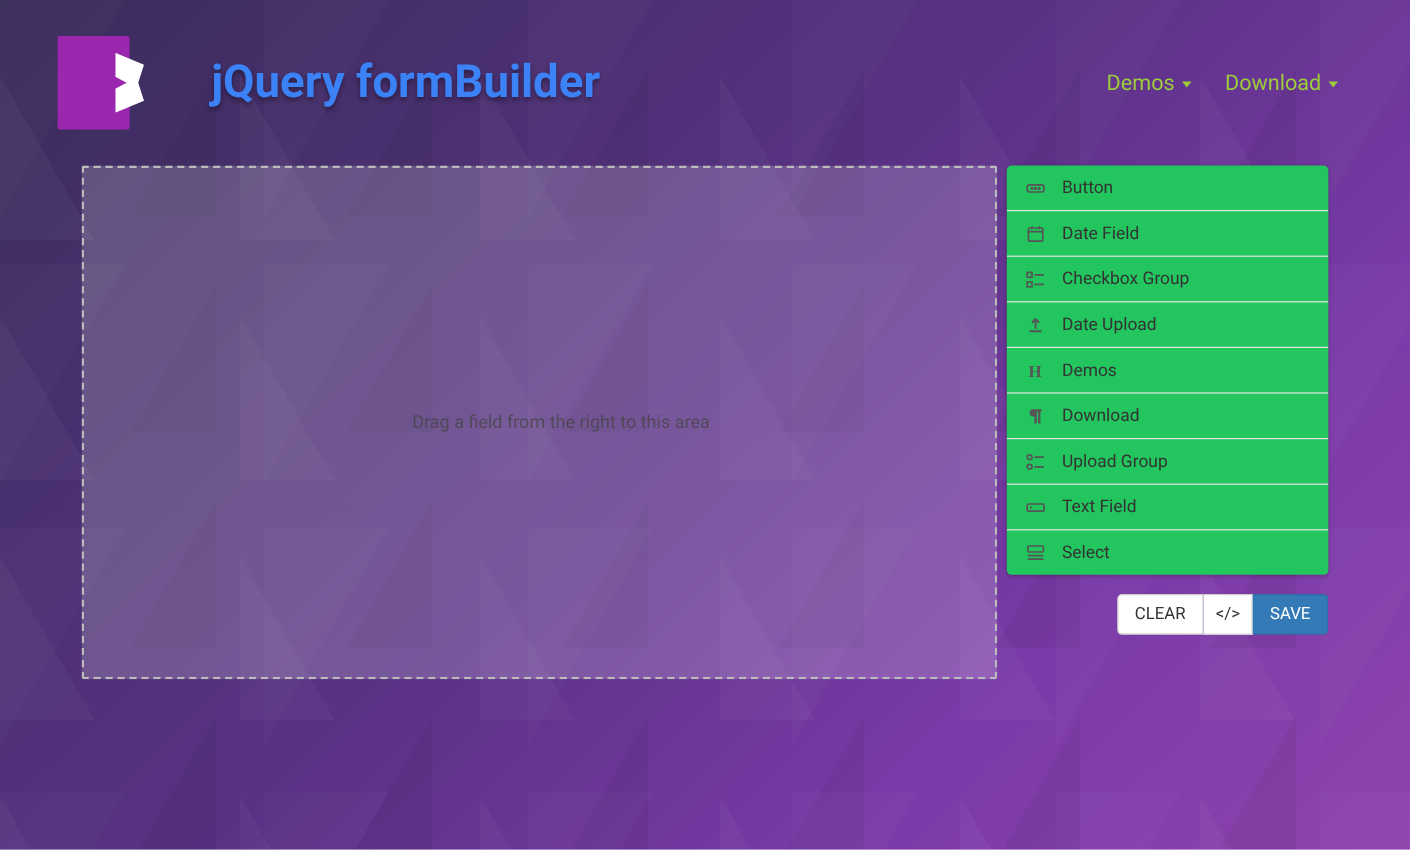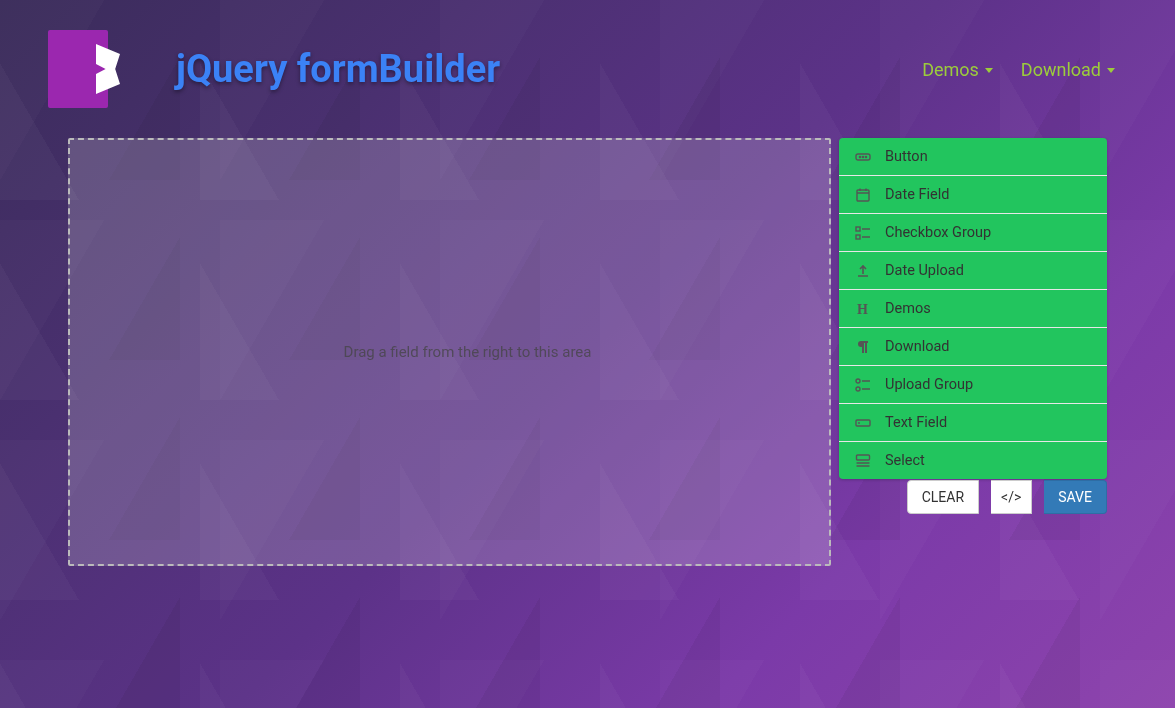--- a/index.html
+++ b/index.html
@@ -116,22 +116,22 @@
   }
   .control-item:last-child { border-bottom: none; }
   .control-icon {
     width: 16px; height: 16px;
     flex-shrink: 0;
     color: #555;
   }
   .actions {
     display: flex;
     justify-content: flex-end;
-    gap: 12px;
-    margin-top: 1px;
+    gap: 0;
+    margin-top: 16px;
   }
   .btn {
     font-size: 14px;
     padding: 8px 14px;
     border: 1px solid #ccc;
     background: #fff;
     color: #333;
     cursor: pointer;
     font-family: inherit;
   }

